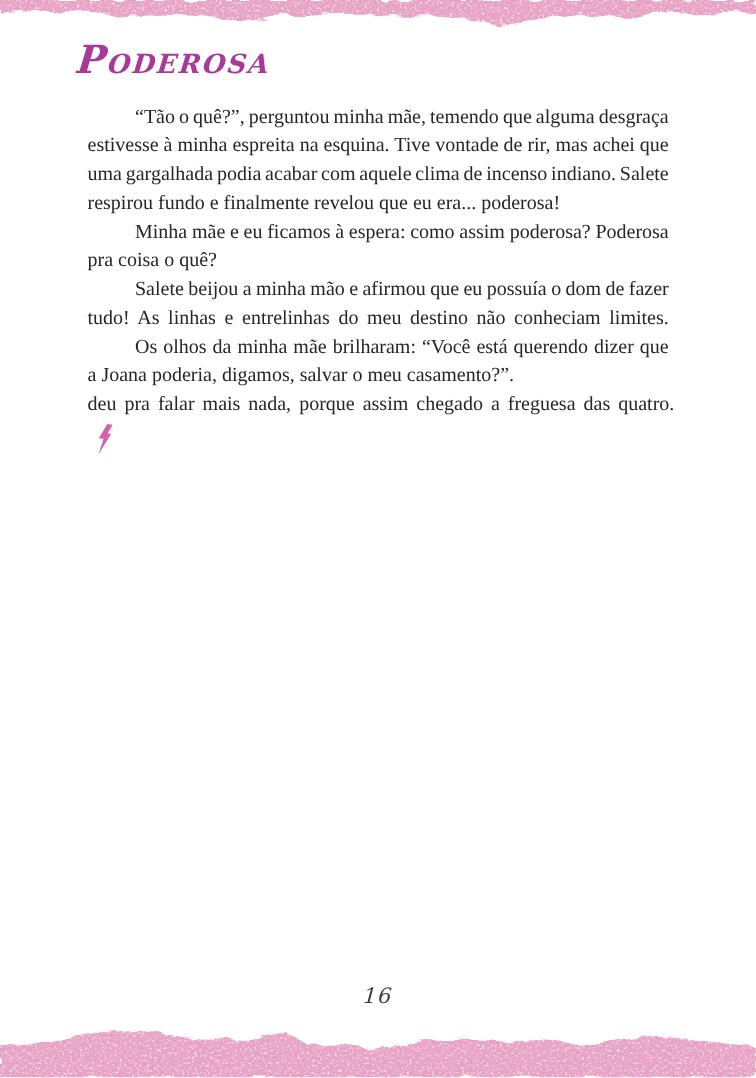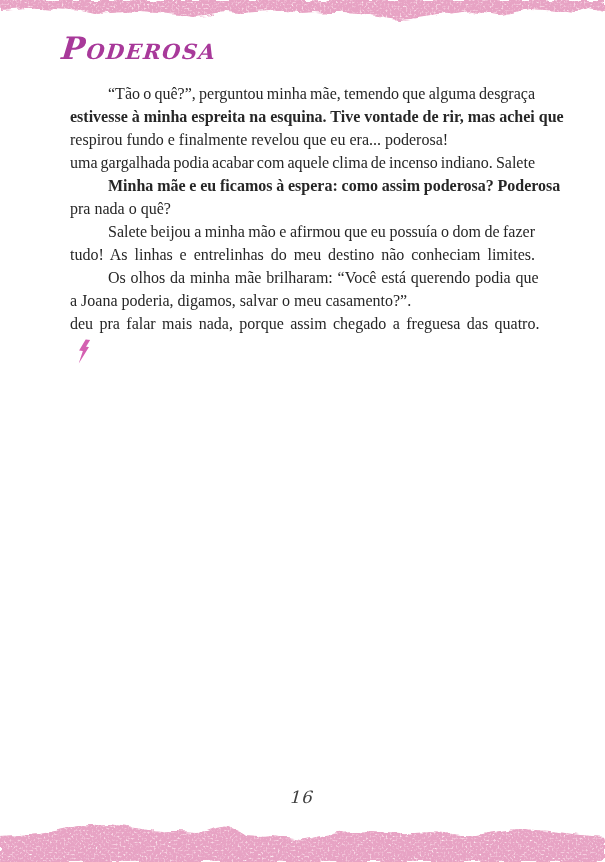--- a/index.html
+++ b/index.html
@@ -76,28 +76,28 @@
       </filter>
     </defs>
     <path class="band-light" filter="url(#tornGrainB)" d="M0,0 H605 V11 L588,8 L575,13 L560,11 L545,10 L530,9 L515,12 L500,15 L485,13 L470,11 L455,13 L438,15 L425,17 L410,19 L398,20 L385,18 L372,16 L360,14 L345,13 L330,13 L315,12 L300,13 L285,11 L270,11 L255,12 L240,13 L228,12 L215,13 L205,15 L192,16 L180,14 L168,13 L155,12 L140,11 L125,12 L110,13 L95,14 L82,11 L70,10 L55,9 L40,8 L25,8 L12,9 L0,10 Z"></path>
     <path class="band-main" filter="url(#tornGrainA)" d="M0,0 H605 V11 L588,8 L575,13 L560,11 L545,10 L530,9 L515,12 L500,15 L485,13 L470,11 L455,13 L438,15 L425,17 L410,19 L398,20 L385,18 L372,16 L360,14 L345,13 L330,13 L315,12 L300,13 L285,11 L270,11 L255,12 L240,13 L228,12 L215,13 L205,15 L192,16 L180,14 L168,13 L155,12 L140,11 L125,12 L110,13 L95,14 L82,11 L70,10 L55,9 L40,8 L25,8 L12,9 L0,10 Z"></path>
   </svg>
 
   <h1 class="title">Poderosa</h1>
 
   <div class="body-text" id="body-text">
       <div class="line indent"><span class="line-inner" style="word-spacing: -0.751736px;">“Tão o quê?”, perguntou minha mãe, temendo que alguma desgraça</span></div>
-      <div class="line"><span class="line-inner" style="word-spacing: 0px; font-weight: bold;">estivesse à minha espreita na esquina. Tive vontade de rir, mas achei que</span></div>
+      <div class="line"><span class="line-inner" style="word-spacing: 0px;">estivesse à minha espreita na esquina. Tive vontade de rir, mas achei que</span></div>
+      <div class="line"><span class="line-inner" style="word-spacing: -0.9625px;">uma gargalhada podia acabar com aquele clima de incenso indiano. Salete</span></div>
       <div class="line last"><span class="line-inner">respirou fundo e finalmente revelou que eu era... poderosa!</span></div>
-      <div class="line"><span class="line-inner" style="word-spacing: -0.9625px;">uma gargalhada podia acabar com aquele clima de incenso indiano. Salete</span></div>
-      <div class="line indent"><span class="line-inner" style="word-spacing: -0.21875px; font-weight: bold;">Minha mãe e eu ficamos à espera: como assim poderosa? Poderosa</span></div>
-      <div class="line last"><span class="line-inner">pra nada o quê?</span></div>
+      <div class="line indent"><span class="line-inner" style="word-spacing: -0.21875px;">Minha mãe e eu ficamos à espera: como assim poderosa? Poderosa</span></div>
+      <div class="line last"><span class="line-inner">pra coisa o quê?</span></div>
       <div class="line indent"><span class="line-inner" style="word-spacing: -0.475962px;">Salete beijou a minha mão e afirmou que eu possuía o dom de fazer</span></div>
       <div class="line"><span class="line-inner" style="word-spacing: 2.90937px; text-align: center;">tudo! As linhas e entrelinhas do meu destino não conheciam limites.</span></div>
-      <div class="line indent"><span class="line-inner" style="word-spacing: 0.7875px;">Os olhos da minha mãe brilharam: “Você está querendo podia que</span></div>
+      <div class="line indent"><span class="line-inner" style="word-spacing: 0.7875px;">Os olhos da minha mãe brilharam: “Você está querendo dizer que</span></div>
       <div class="line last"><span class="line-inner">a Joana poderia, digamos, salvar o meu casamento?”.</span></div>
       <div class="line"><span class="line-inner" style="word-spacing: 2.41051px;">deu pra falar mais nada, porque assim chegado a freguesa das quatro.</span></div>
       <div class="line last">
   <svg class="ornament" width="11" height="25" viewBox="0 0 11 25">
     <path d="M6.5,0 L11,0 L7.5,7.5 L10.5,7.5 L2,25 L4.8,12 L1,12 Z" opacity="0.9"></path>
   </svg>
 </div>
     </div>
 
   <div class="page-number">16</div>

